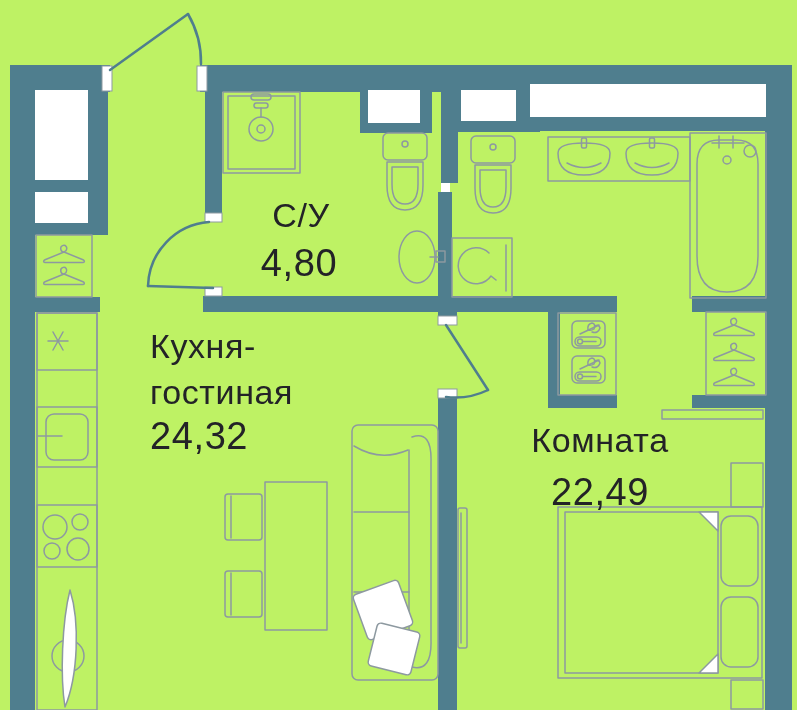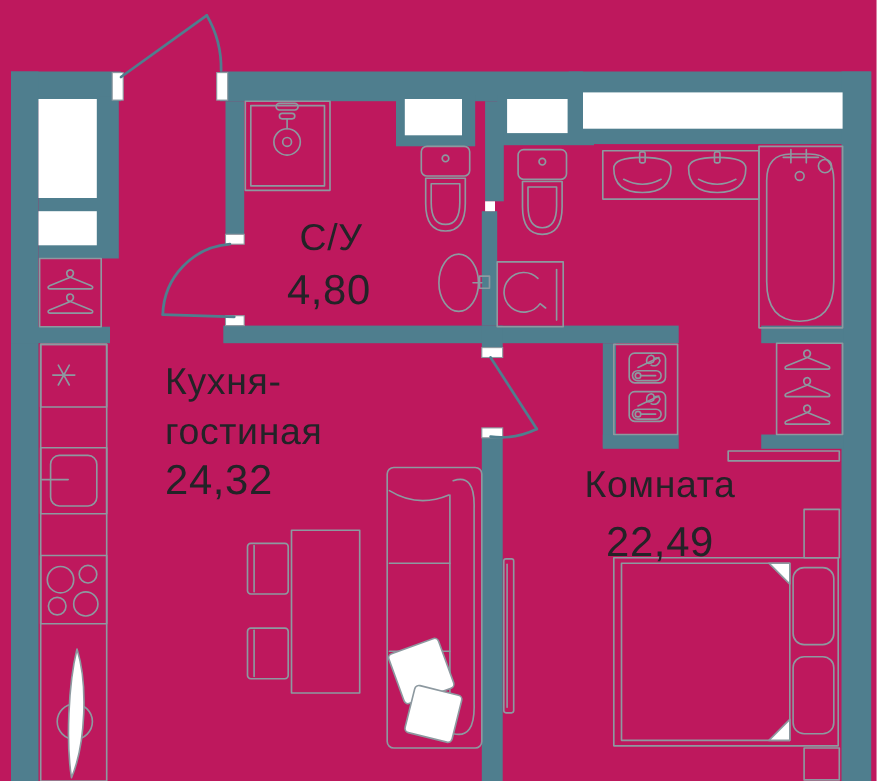--- a/index.html
+++ b/index.html
@@ -1,16 +1,16 @@
 <!DOCTYPE html>
 <html style="--wall: #4f7e8e; --outline: #8d99a0; --text: #232327;"><head>
 <meta charset="utf-8">
 <style>
   html,body{margin:0;padding:0;background:#fff;}
-  .plan-wrap{width:797px;height:710px;position:relative;background:#be185d;overflow:hidden;}
+  .plan-wrap{width:797px;height:710px;position:relative;background:#bef264;overflow:hidden;}
   svg{display:block;}
   .wall{fill:var(--wall,#4f7e8e);}
   .niche{fill:#ffffff;}
   .cap{fill:#ffffff;stroke:var(--outline,#8d99a0);stroke-width:1;}
   .door{fill:none;stroke:var(--wall,#4f7e8e);stroke-width:2.5;stroke-linecap:round;}
   .ln{fill:none;stroke:var(--outline,#8d99a0);stroke-width:1.5;stroke-linecap:round;stroke-linejoin:round;}
   .lnf{fill:#ffffff;stroke:var(--outline,#8d99a0);stroke-width:1.5;stroke-linejoin:round;}
   .lbl{fill:var(--text,#232327);font-family:"Liberation Sans","DejaVu Sans",sans-serif;font-weight:500;letter-spacing:.6px;}
   .s34{font-size:34px;}
   .s38{font-size:38px;}

